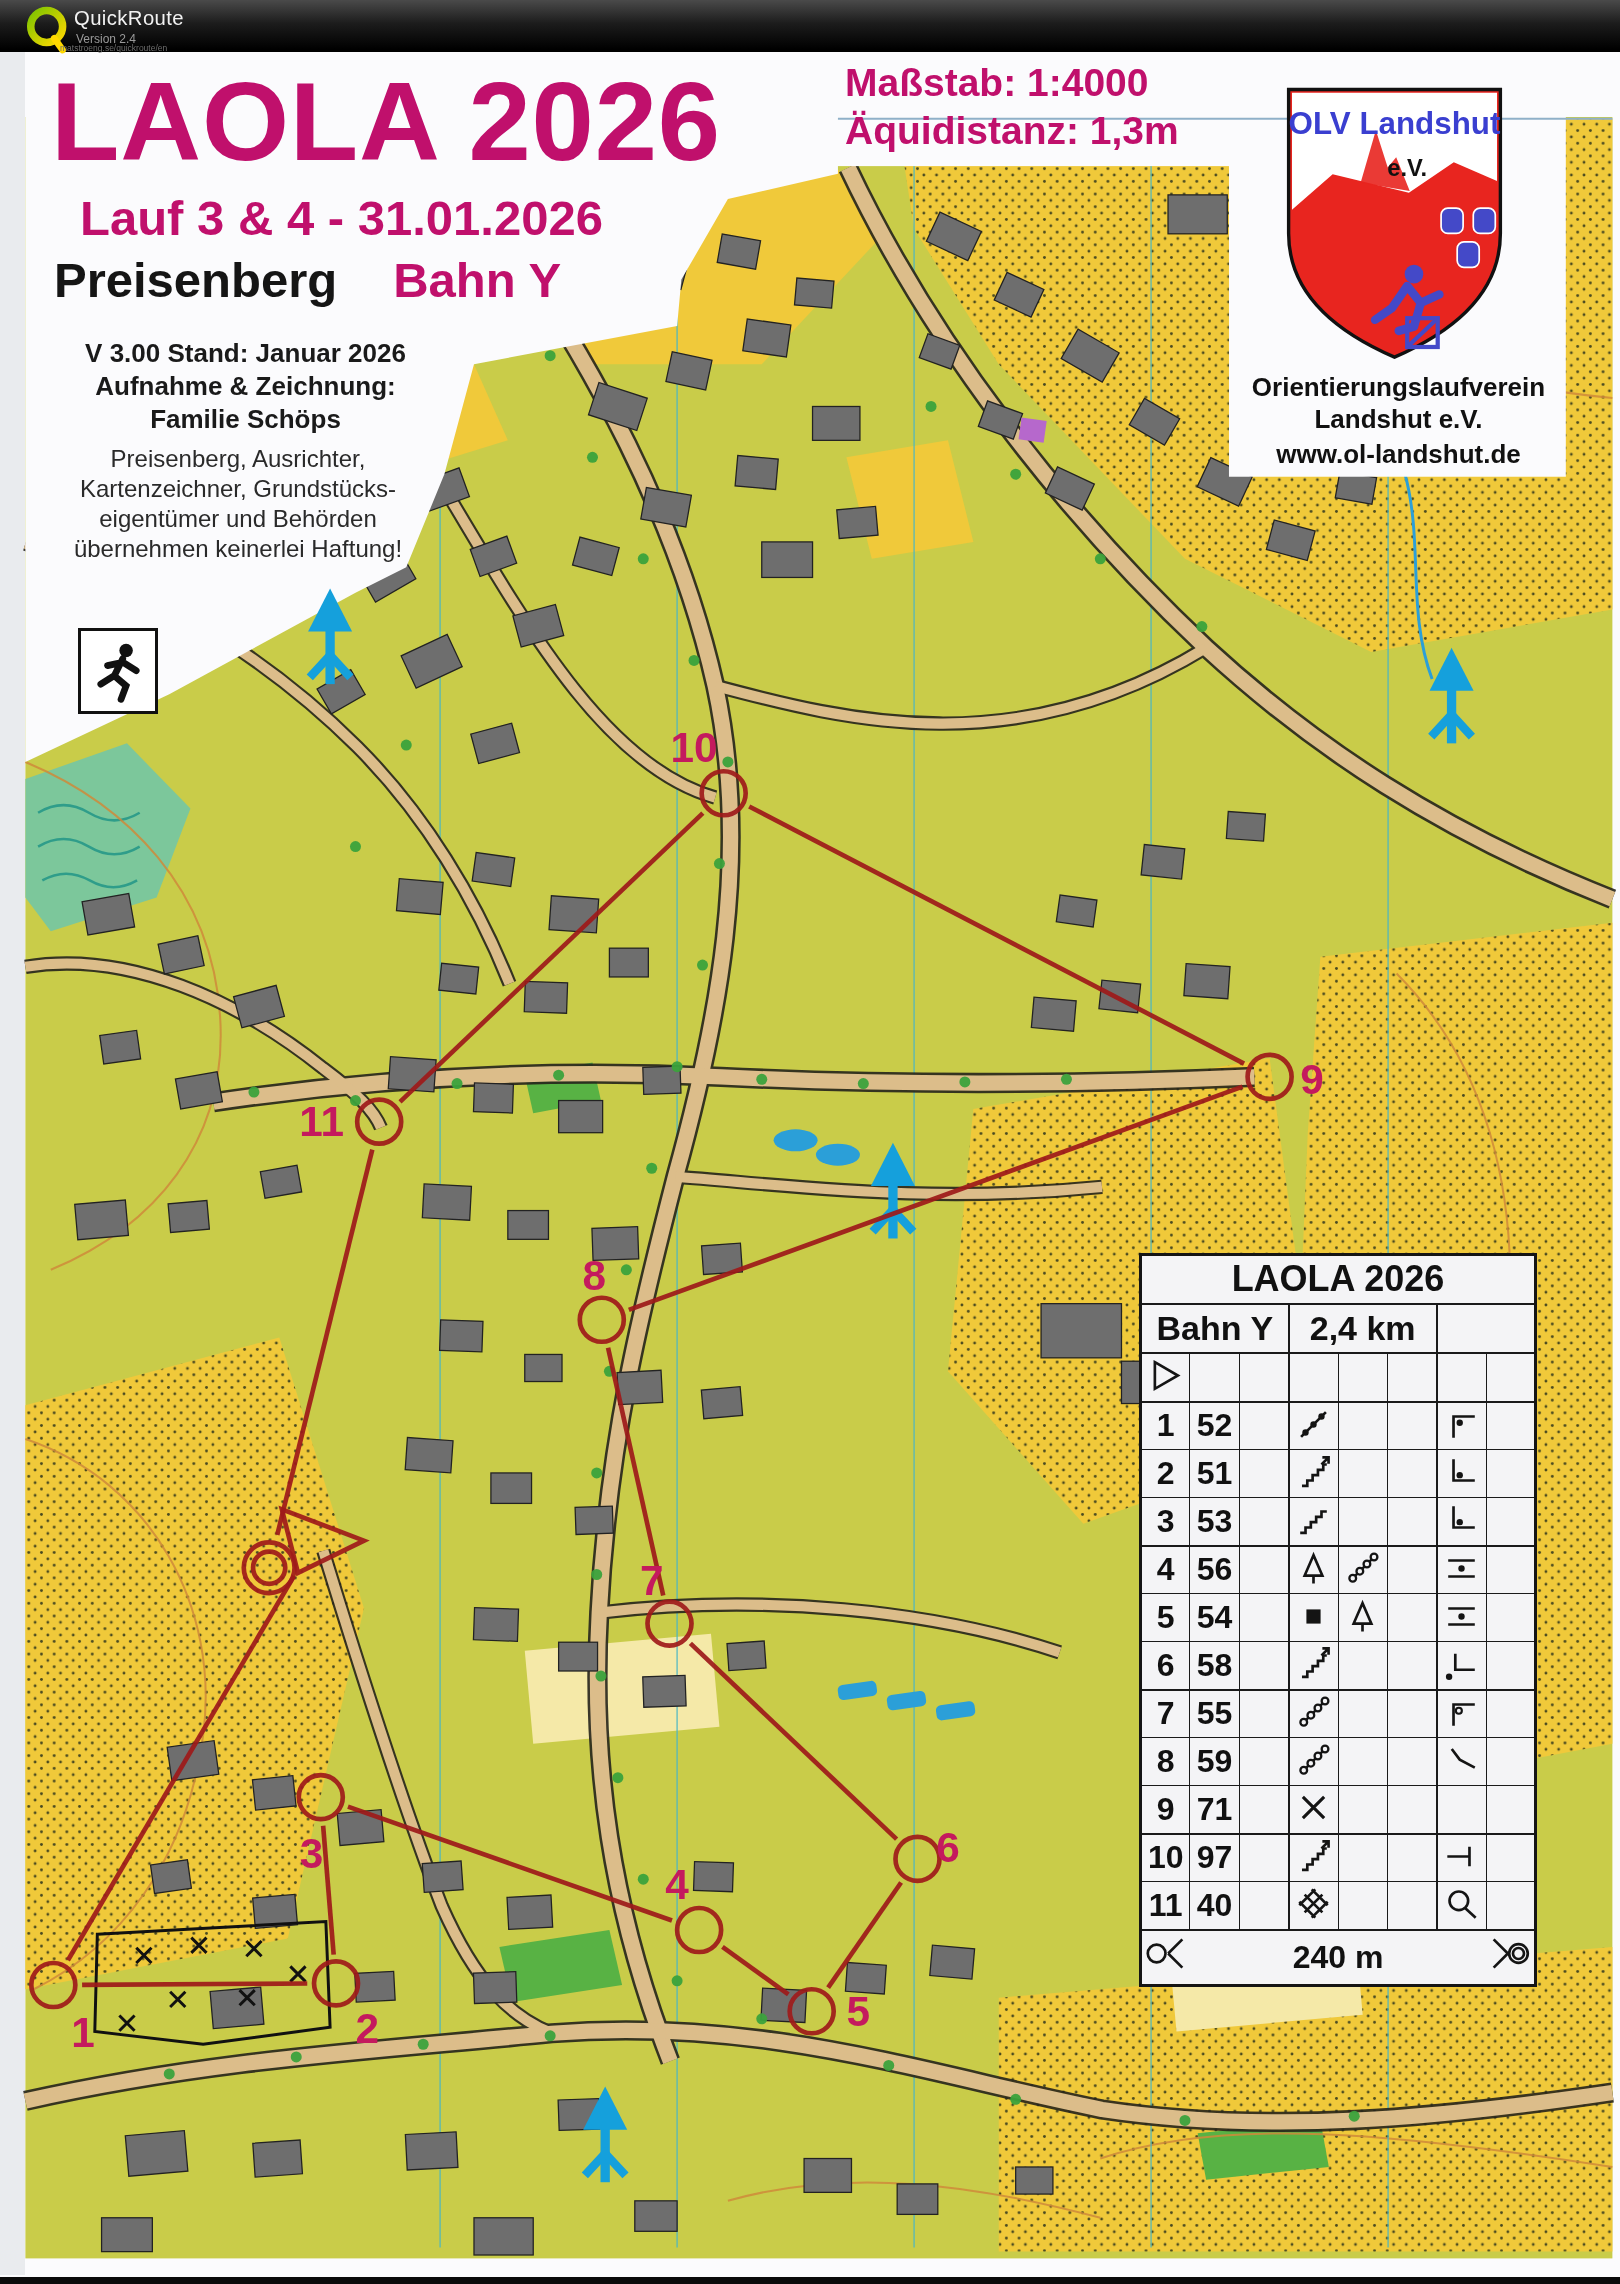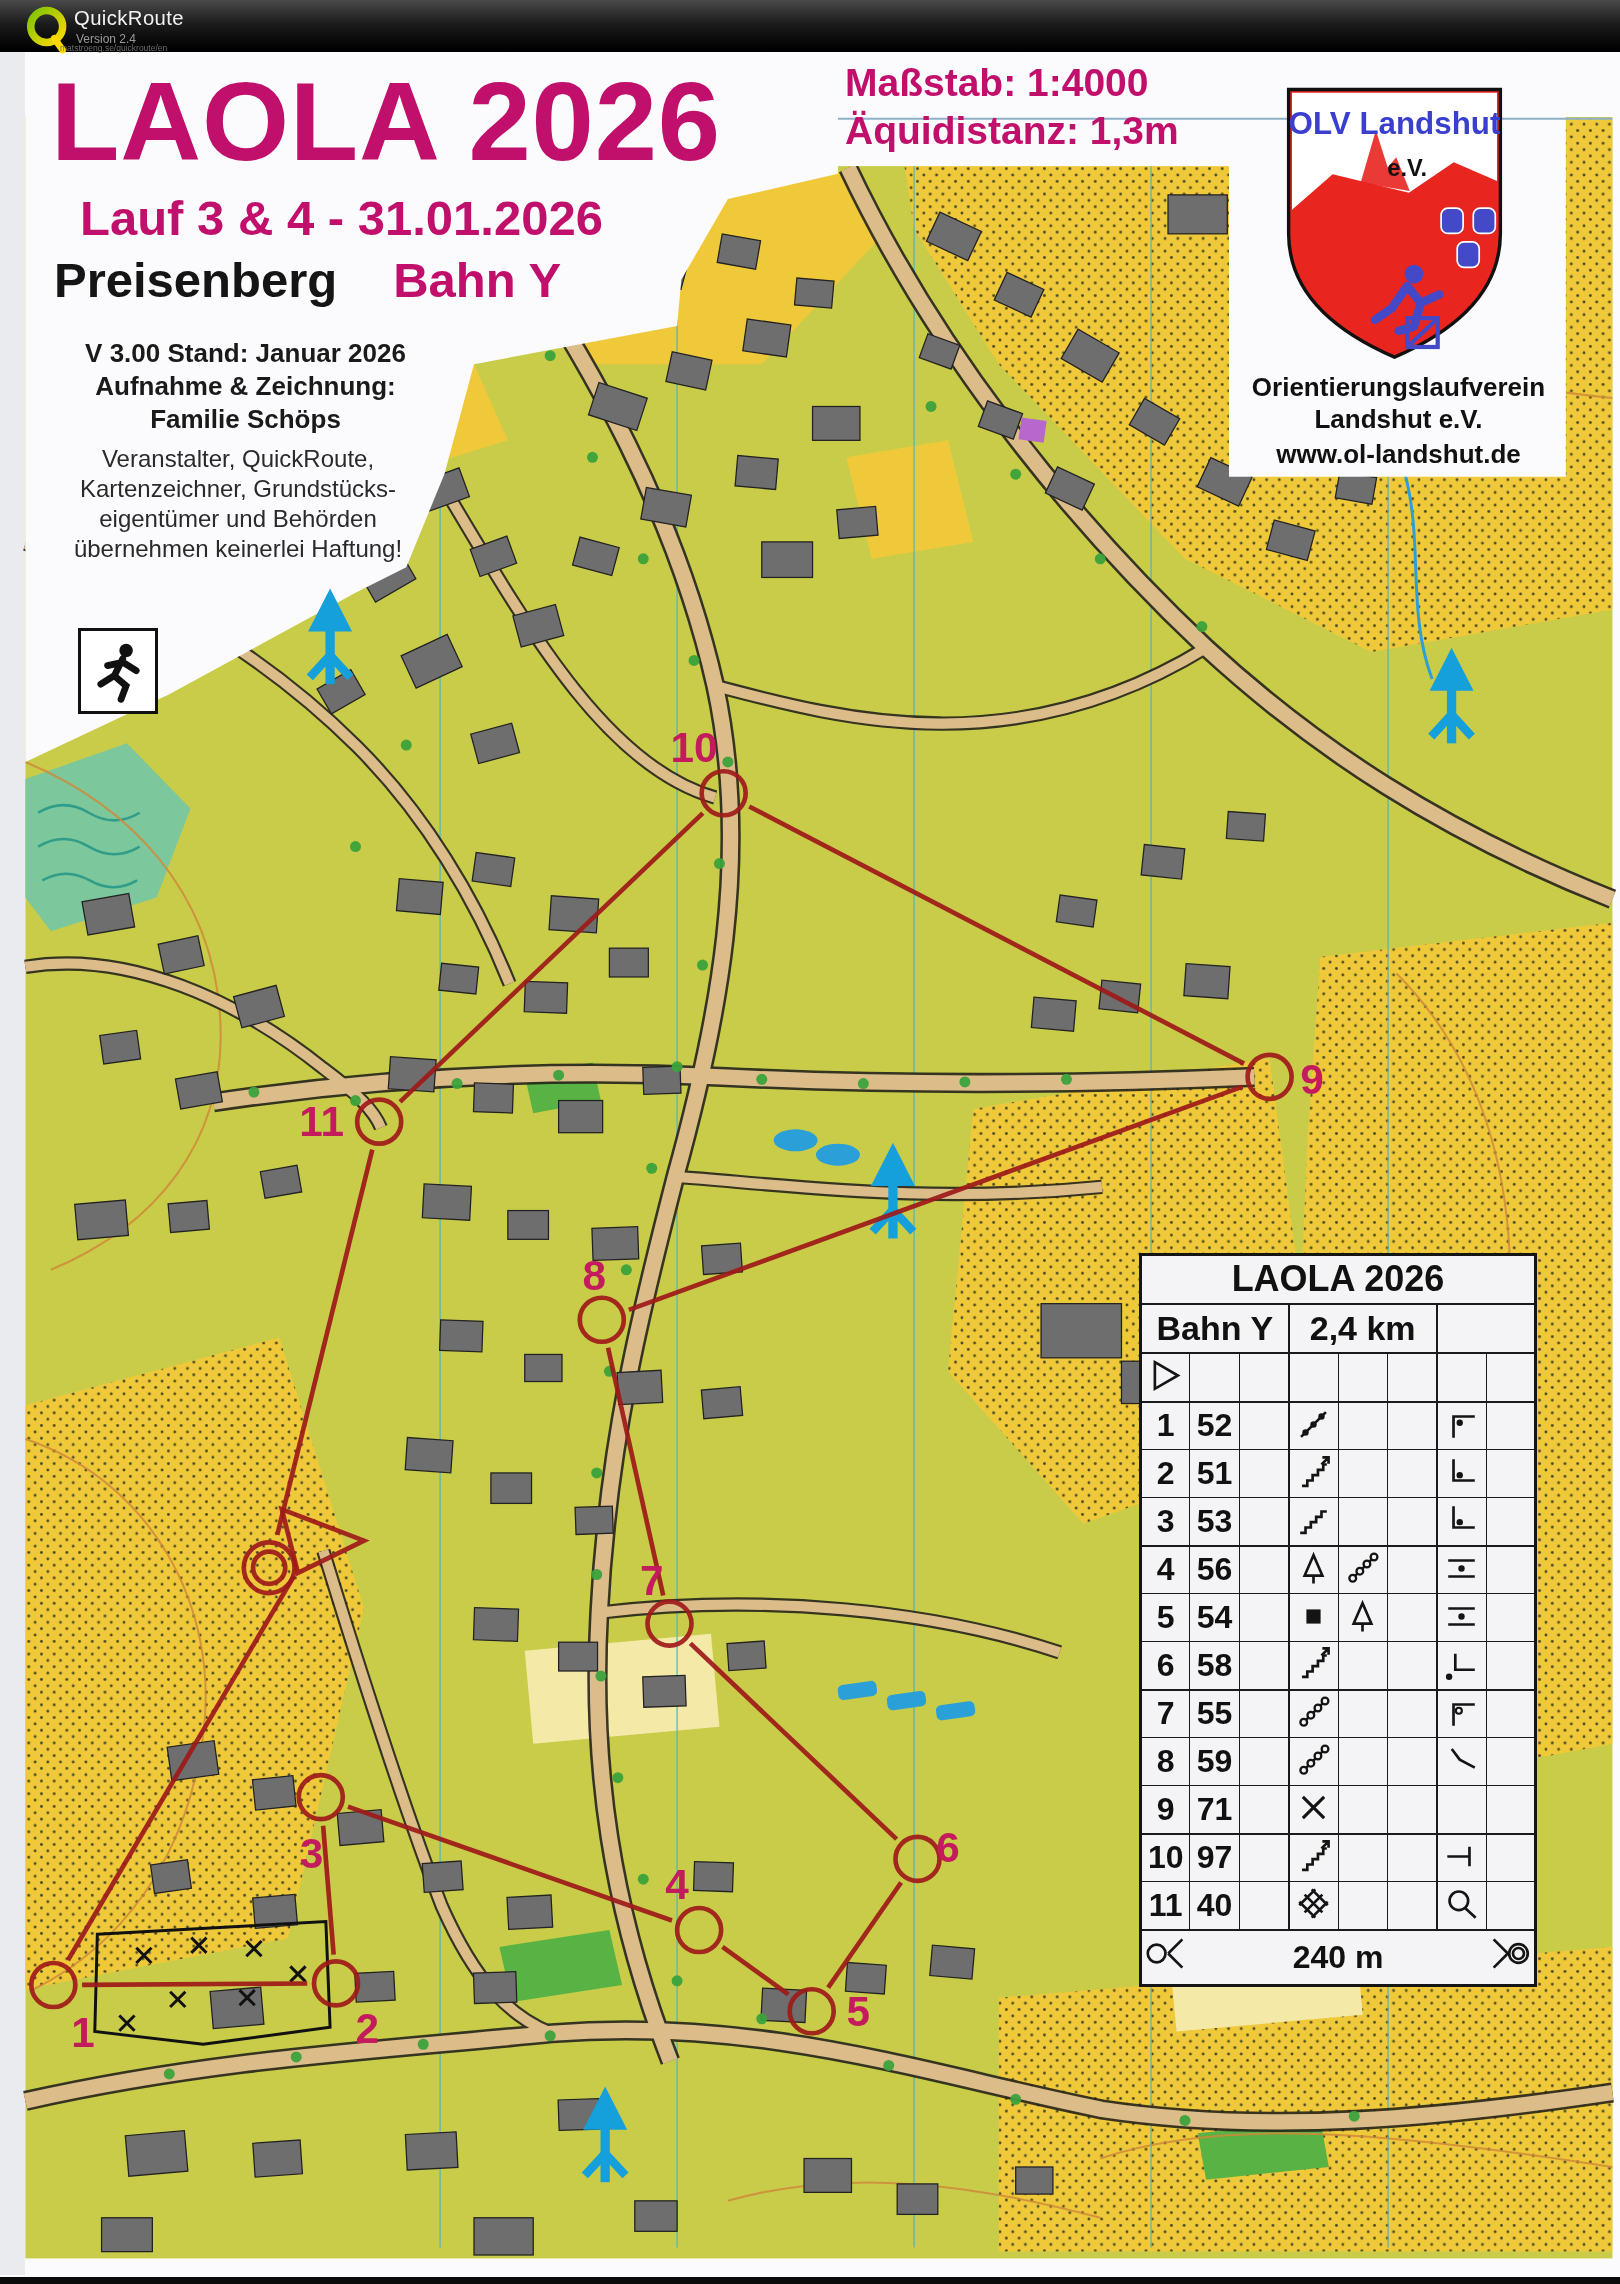--- a/index.html
+++ b/index.html
@@ -389,21 +389,21 @@
 <div id="t-line3">
   <span id="t-loc">Preisenberg</span>
   <span class="magenta">Bahn Y</span>
 </div>
 <div id="t-meta">
   <div>V 3.00 Stand: Januar  2026</div>
   <div>Aufnahme &amp; Zeichnung:</div>
   <div>Familie Schöps</div>
 </div>
 <div id="t-disc">
-  <div>Veranstalter, QuickRoute,</div>
+  <div>Preisenberg, Ausrichter,</div>
   <div>Kartenzeichner, Grundstücks-</div>
   <div>eigentümer und Behörden</div>
   <div>übernehmen keinerlei Haftung!</div>
 </div>
 
 <div id="scaleblock" class="magenta">
   <div>Maßstab: 1:4000</div>
   <div>Äquidistanz: 1,3m</div>
 </div>
 

